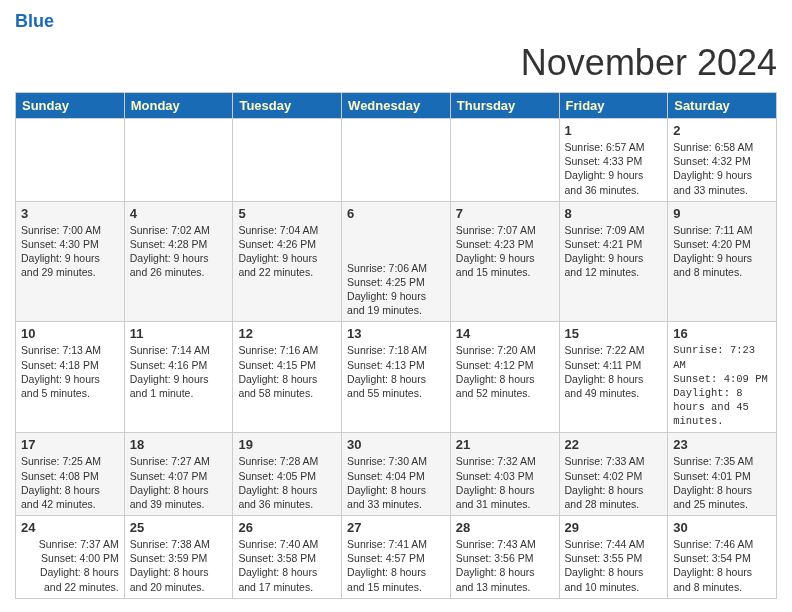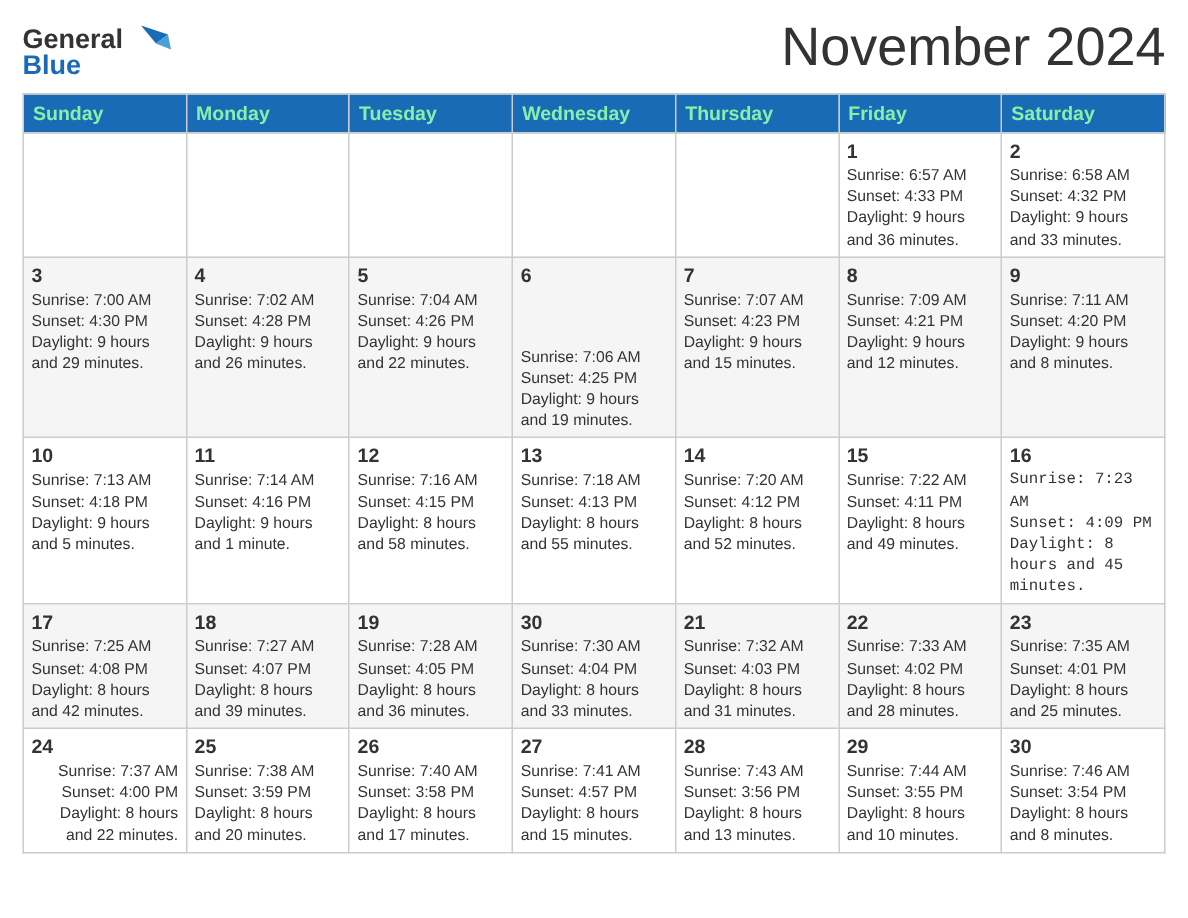--- a/index.html
+++ b/index.html
@@ -6,29 +6,29 @@
     body { font-family: Arial, sans-serif; background: #fff; width: 792px; min-height: 612px; }
     
     .page { width: 792px; padding: 10px 15px 15px 15px; }
     
     .header { display: flex; align-items: flex-start; justify-content: space-between; margin-bottom: 8px; }
     
     .logo { display: flex; flex-direction: column; align-items: flex-start; padding-top: 5px; }
     
     .logo-row { display: flex; align-items: center; gap: 2px; }
     
-    .title-block { text-align: right; }
+    .title-block { text-align: right; margin-top: 32px; }
     .month-title { font-size: 36px; font-weight: normal; color: #333; }
     .location { font-size: 16px; color: #555; }
     
     .calendar { width: 100%; border-collapse: collapse; }
     
     .calendar th {
       background: #1a6bb5;
-      color: #86efac;
+      color: #fef9c3;
       text-align: left;
       padding: 5px 6px;
       font-size: 13px;
       font-weight: bold;
       border: 1px solid #ccc;
     }
     
     .calendar td {
       border: 1px solid #ccc;
       vertical-align: top;
@@ -50,27 +50,20 @@
     .empty-cell { background: #fff !important; }
     
     .logo-svg { width: 32px; height: 22px; }
   </style>
 </head>
 <body>
 
 <div class="page">
   <div class="header">
     <div class="logo">
-      <div class="logo-row">
-        <span style="font-size:18px;font-weight:bold;color:#333;">General</span>
-        <svg class="logo-svg" viewBox="0 0 32 22" xmlns="http://www.w3.org/2000/svg">
-          <polygon points="10,2 28,8 20,14 10,2" fill="#1a6bb5"></polygon>
-          <polygon points="20,14 28,8 30,18 20,14" fill="#4a9fd4"></polygon>
-        </svg>
-      </div>
       <span style="font-size:18px;font-weight:bold;color:#1a6bb5;margin-top:-4px;">Blue</span>
     </div>
     <div class="title-block">
       <div class="month-title">November 2024</div>
     </div>
   </div>
 
   <table class="calendar">
     <thead>
       <tr>

